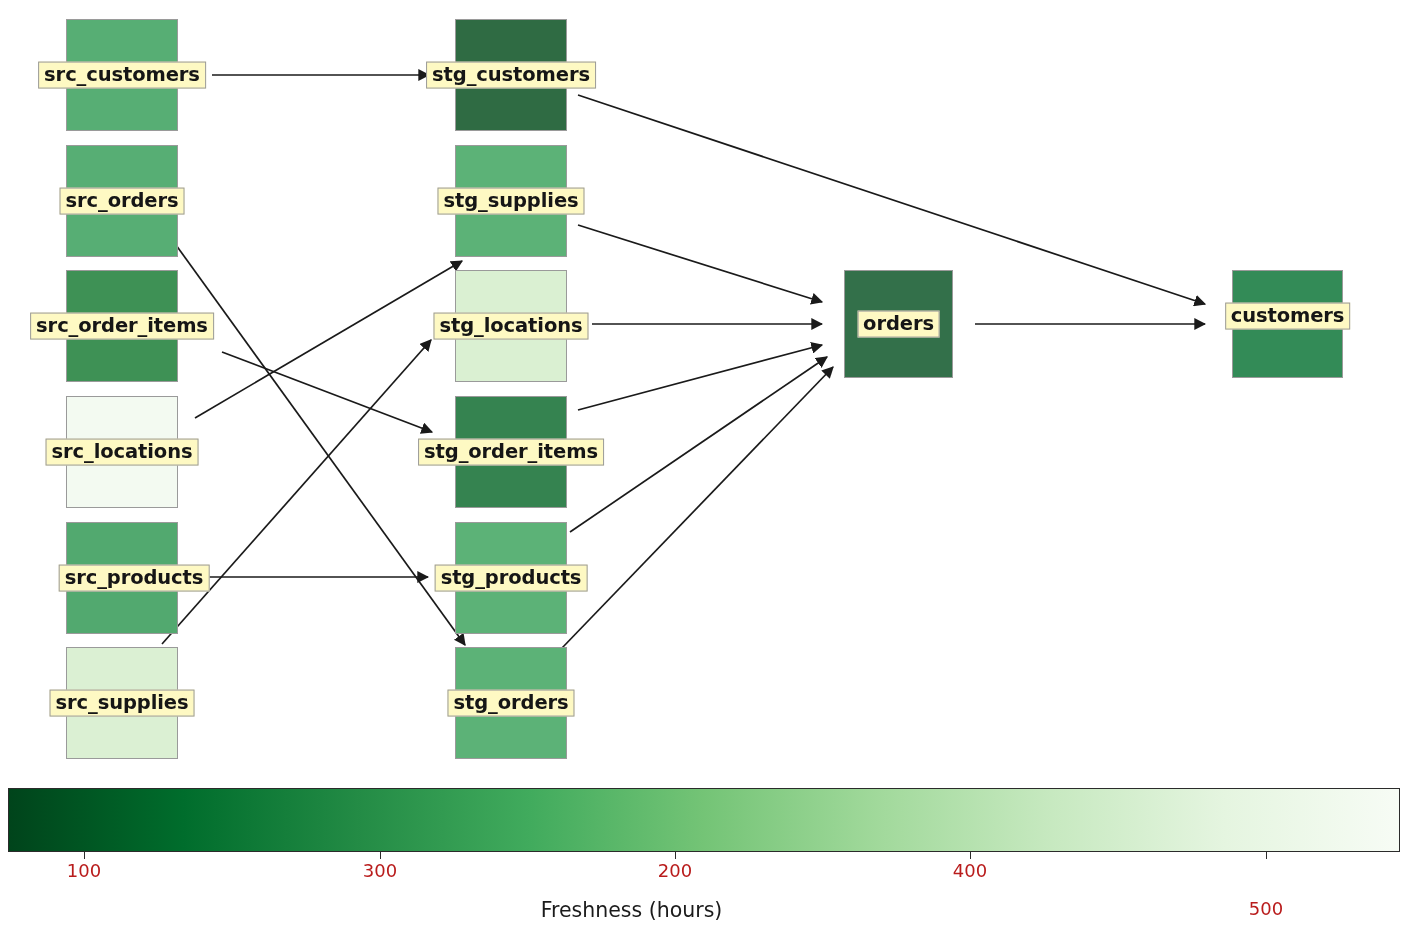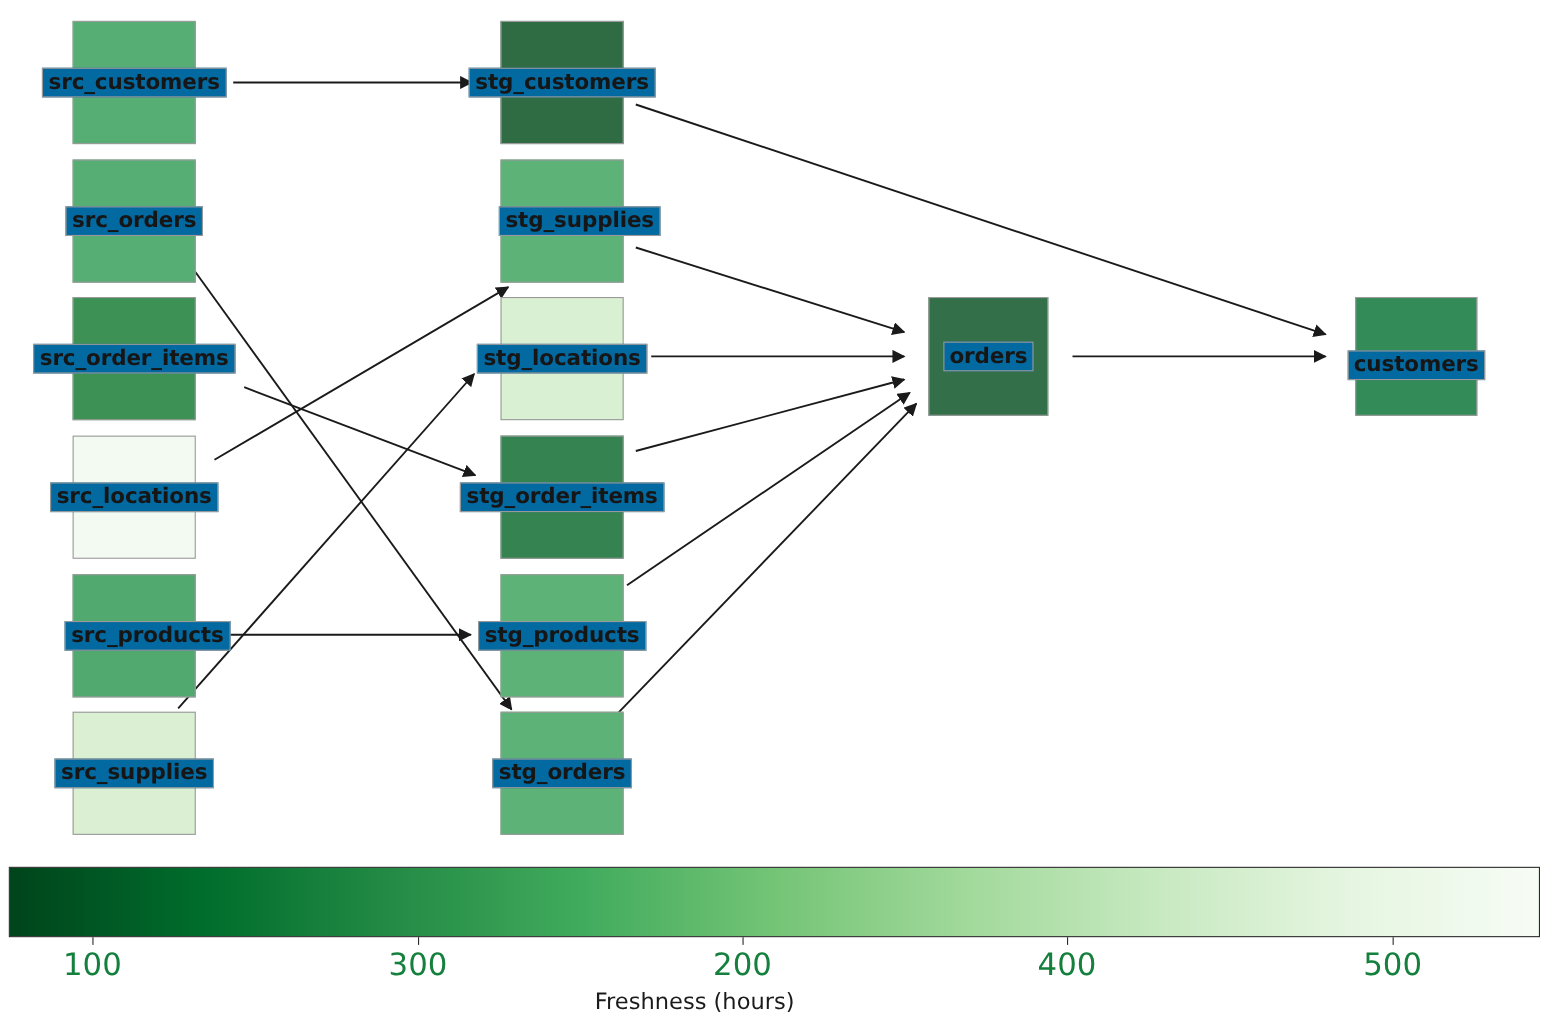--- a/index.html
+++ b/index.html
@@ -17,21 +17,21 @@
   .node{
     position:absolute;
     box-sizing:border-box;
     border:1.4px solid #9a9a9a;
     display:flex;align-items:center;justify-content:center;
   }
   .node-label{
     position:absolute;
     left:50%;top:50%;
     transform:translate(-50%,-50%);
-    background:#0369a1;
+    background:#fef9c3;
     border:1.4px solid #9a9a9a;
     color:#161616;
     font-size:19.5px;
     font-weight:bold;
     line-height:1.02;
     padding:2px 5px 3px 5px;
     white-space:nowrap;
     letter-spacing:-0.1px;
     z-index:5;
   }
@@ -41,21 +41,21 @@
   #colorbar{
     position:absolute;left:8px;top:8px;width:1392px;height:64px;
     border:1.3px solid #2b2b2b;
     box-sizing:border-box;
   }
   #cb-ticks{position:absolute;left:0;top:72px;width:1410px;height:50px;}
   .cb-tick{position:absolute;top:0;width:0;height:7px;border-left:1.3px solid #2b2b2b;}
   .cb-ticklabel{
     position:absolute;top:8px;
     transform:translateX(-50%);
-    font-size:28px;color:#15803d;
+    font-size:18px;color:#b91c1c;
     font-family:"DejaVu Sans","Liberation Sans",sans-serif;
     white-space:nowrap;
   }
   #cb-axis-label{
     position:absolute;top:118px;left:0;width:1263px;
     text-align:center;font-size:20.5px;color:#1b1b1b;
     white-space:nowrap;
   }
 </style>
 </head>
@@ -95,46 +95,46 @@
         <div class="node-label" style="left: 122px; top: 326px; position: absolute;">src_order_items</div>
         <div class="node" style="left: 66px; top: 396px; width: 112px; height: 112px; background: rgb(243, 250, 241);"></div>
         <div class="node-label" style="left: 122px; top: 452px; position: absolute;">src_locations</div>
         <div class="node" style="left: 66px; top: 522px; width: 112px; height: 112px; background: rgb(82, 169, 111);"></div>
         <div class="node-label" style="left: 122px; top: 578px; position: absolute; margin-left: 12px;">src_products</div>
         <div class="node" style="left: 66px; top: 647px; width: 112px; height: 112px; background: rgb(219, 240, 211);"></div>
         <div class="node-label" style="left: 122px; top: 703px; position: absolute;">src_supplies</div>
         <div class="node" style="left: 455px; top: 19px; width: 112px; height: 112px; background: rgb(47, 107, 67);"></div>
         <div class="node-label" style="left: 511px; top: 75px; position: absolute;">stg_customers</div>
         <div class="node" style="left: 455px; top: 145px; width: 112px; height: 112px; background: rgb(92, 178, 119);"></div>
-        <div class="node-label" style="left: 511px; top: 201px; position: absolute; margin-left: 16px;">stg_supplies</div>
+        <div class="node-label" style="left: 511px; top: 201px; position: absolute;">stg_supplies</div>
         <div class="node" style="left: 455px; top: 270px; width: 112px; height: 112px; background: rgb(218, 240, 210);"></div>
         <div class="node-label" style="left: 511px; top: 326px; position: absolute;">stg_locations</div>
         <div class="node" style="left: 455px; top: 396px; width: 112px; height: 112px; background: rgb(53, 131, 80);"></div>
         <div class="node-label" style="left: 511px; top: 452px; position: absolute;">stg_order_items</div>
         <div class="node" style="left: 455px; top: 522px; width: 112px; height: 112px; background: rgb(92, 178, 119);"></div>
         <div class="node-label" style="left: 511px; top: 578px; position: absolute;">stg_products</div>
         <div class="node" style="left: 455px; top: 647px; width: 112px; height: 112px; background: rgb(92, 178, 119);"></div>
         <div class="node-label" style="left: 511px; top: 703px; position: absolute;">stg_orders</div>
         <div class="node" style="left: 844px; top: 270px; width: 109px; height: 108px; background: rgb(51, 112, 74);"></div>
         <div class="node-label" style="left: 898.5px; top: 324px; position: absolute;">orders</div>
         <div class="node" style="left: 1232px; top: 270px; width: 111px; height: 108px; background: rgb(51, 139, 87);"></div>
-        <div class="node-label" style="left: 1287.5px; top: 332px; position: absolute;">customers</div>
+        <div class="node-label" style="left: 1287.5px; top: 316px; position: absolute;">customers</div>
       </div>
   </div>
 
   <div id="colorbar-wrap">
     <div id="colorbar" style="background: linear-gradient(to right, rgb(0, 68, 27), rgb(0, 109, 44), rgb(35, 139, 69), rgb(65, 171, 93), rgb(116, 196, 118), rgb(161, 217, 155), rgb(199, 233, 192), rgb(229, 245, 224), rgb(247, 252, 245));"></div>
     <div id="cb-ticks">
         <div class="cb-tick" style="left: 84px;"></div>
         <div class="cb-ticklabel" style="left: 84px;">100</div>
         <div class="cb-tick" style="left: 380px;"></div>
         <div class="cb-ticklabel" style="left: 380px;">300</div>
         <div class="cb-tick" style="left: 675px;"></div>
         <div class="cb-ticklabel" style="left: 675px;">200</div>
         <div class="cb-tick" style="left: 970px;"></div>
         <div class="cb-ticklabel" style="left: 970px; text-align: right;">400</div>
         <div class="cb-tick" style="left: 1266px;"></div>
-        <div class="cb-ticklabel" style="left: 1266px;">500</div>
+        <div class="cb-ticklabel" style="left: 1266px; margin-top: 38px;">500</div>
       </div>
     <div id="cb-axis-label">Freshness (hours)</div>
   </div>
 
 </div>
 
 </body></html>

